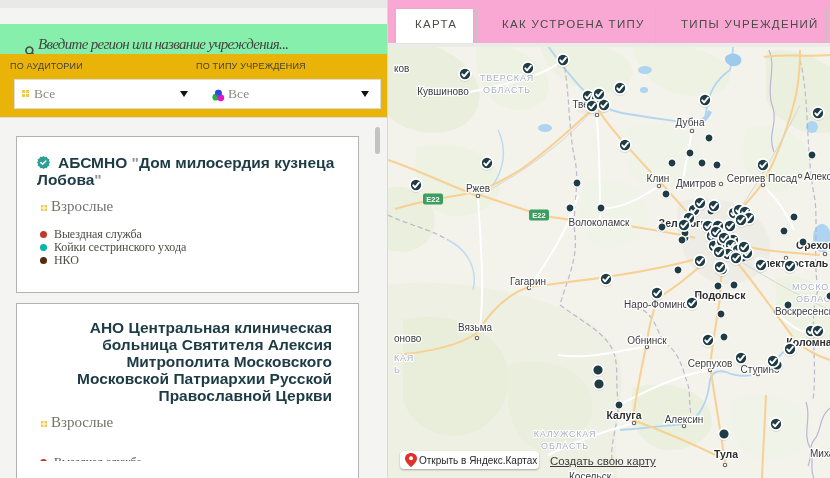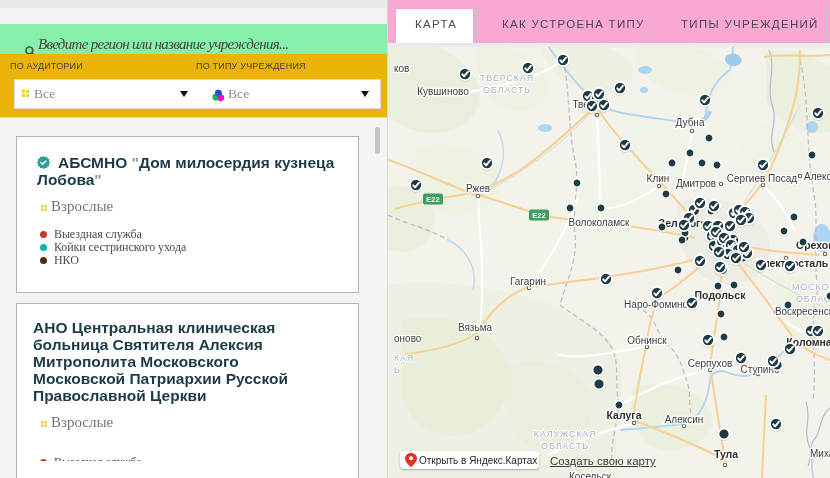--- a/index.html
+++ b/index.html
@@ -83,21 +83,21 @@
         <rect x="3.5" y="0" width="2.5" height="2.5" fill="#f2c94c"></rect>
         <rect x="0" y="3.5" width="2.5" height="2.5" fill="#f2c94c"></rect>
         <rect x="3.5" y="3.5" width="2.5" height="2.5" fill="#f2c94c"></rect>
       </svg>Взрослые
   </div>
   <div class="li" style="left:23px;top:90px"><span class="dot" style="background:#c5372c"></span>Выездная служба</div>
   <div class="li" style="left:23px;top:103px"><span class="dot" style="background:#00b7ab"></span>Койки сестринского ухода</div>
   <div class="li" style="left:23px;top:116px"><span class="dot" style="background:#57290f"></span>НКО</div>
 </div>
 <div id="card2" class="card">
-  <div style="position:absolute;left:16px;top:15px;width:310px;" class="title">АНО Центральная клиническая<br>больница Святителя Алексия<br>Митрополита Московского<br>Московской Патриархии Русской<br>Православной Церкви</div>
+  <div style="position:absolute;left:5px;top:15px;width:310px;text-align:right;" class="title">АНО Центральная клиническая<br>больница Святителя Алексия<br>Митрополита Московского<br>Московской Патриархии Русской<br>Православной Церкви</div>
   <div class="aud" style="left:24px;top:110px">
     <svg style="position:relative;top:0px;margin-right:4px" width="6" height="6">
         <rect x="0" y="0" width="2.5" height="2.5" fill="#f2c94c"></rect>
         <rect x="3.5" y="0" width="2.5" height="2.5" fill="#f2c94c"></rect>
         <rect x="0" y="3.5" width="2.5" height="2.5" fill="#f2c94c"></rect>
         <rect x="3.5" y="3.5" width="2.5" height="2.5" fill="#f2c94c"></rect>
       </svg>Взрослые
   </div>
   <div class="li" style="left:23px;top:151px"><span class="dot" style="background:#c5372c"></span>Выездная служба</div>
     <div style="position:absolute;left:1px;top:157px;width:338px;height:40px;background:#fff;"></div>

